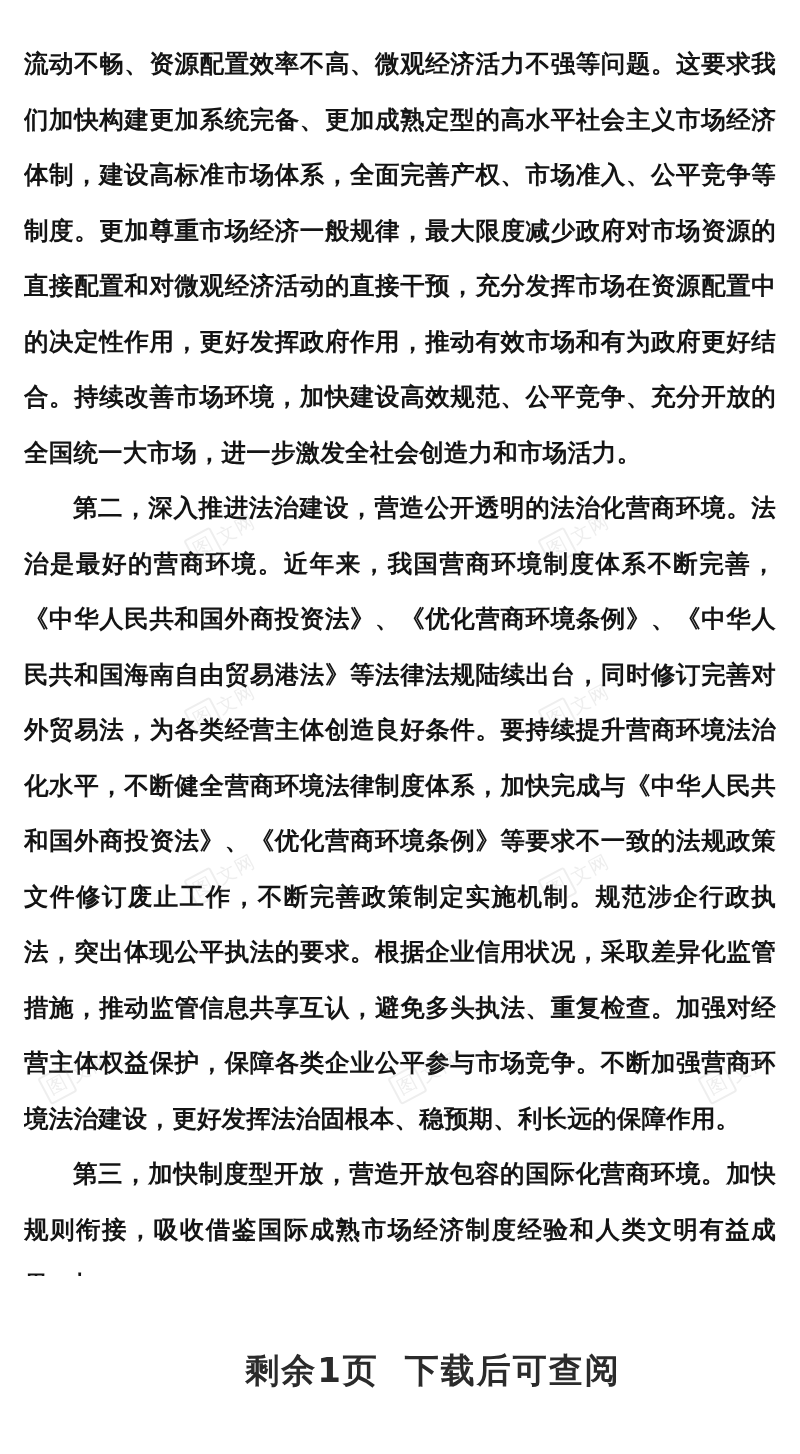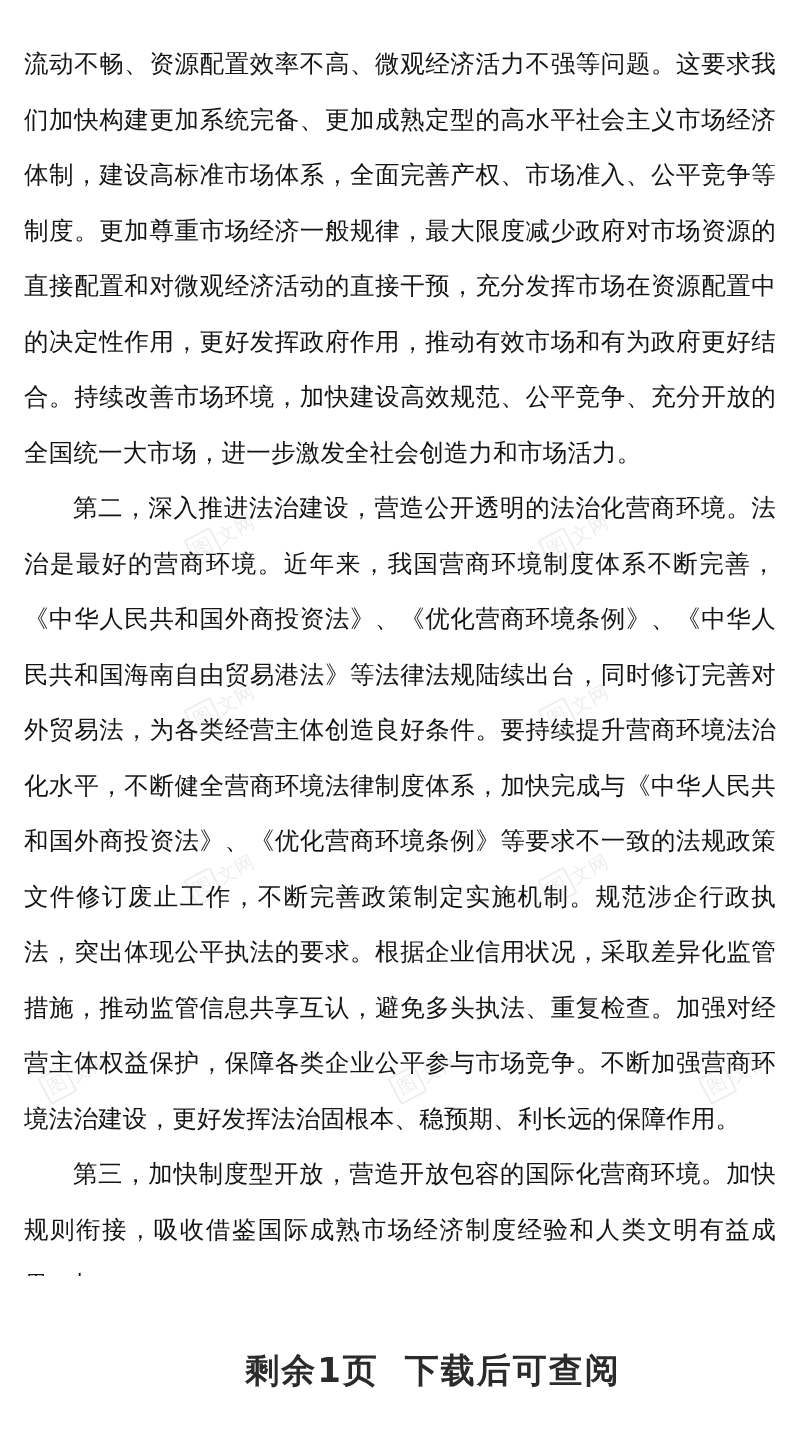--- a/index.html
+++ b/index.html
@@ -32,20 +32,21 @@
   }
   .para {
     margin: 0;
     font-size: 24.5px;
     line-height: 55.5px;
     color: #141414;
     text-align: justify;
     text-justify: inter-ideograph;
     letter-spacing: 0.2px;
     font-family: "DejaVu Serif", "Liberation Serif", serif;
+    font-weight: bold;
   }
   .para.indent {
     text-indent: 2em;
   }
   .watermark-layer {
     position: absolute;
     top: 0; left: 0;
     width: 800px;
     height: 1454px;
     pointer-events: none;

